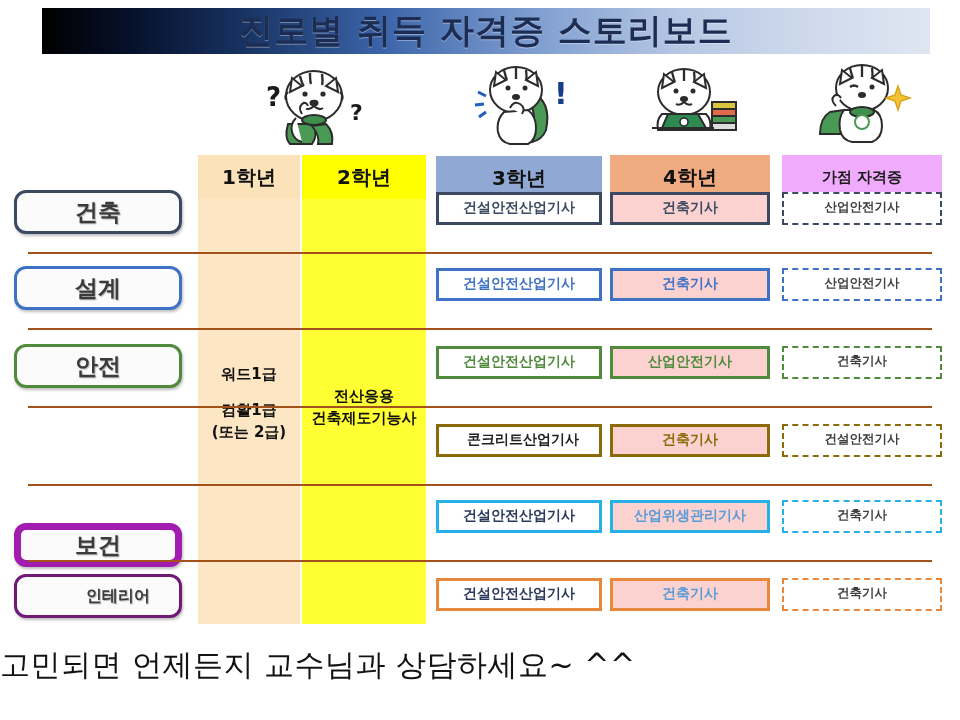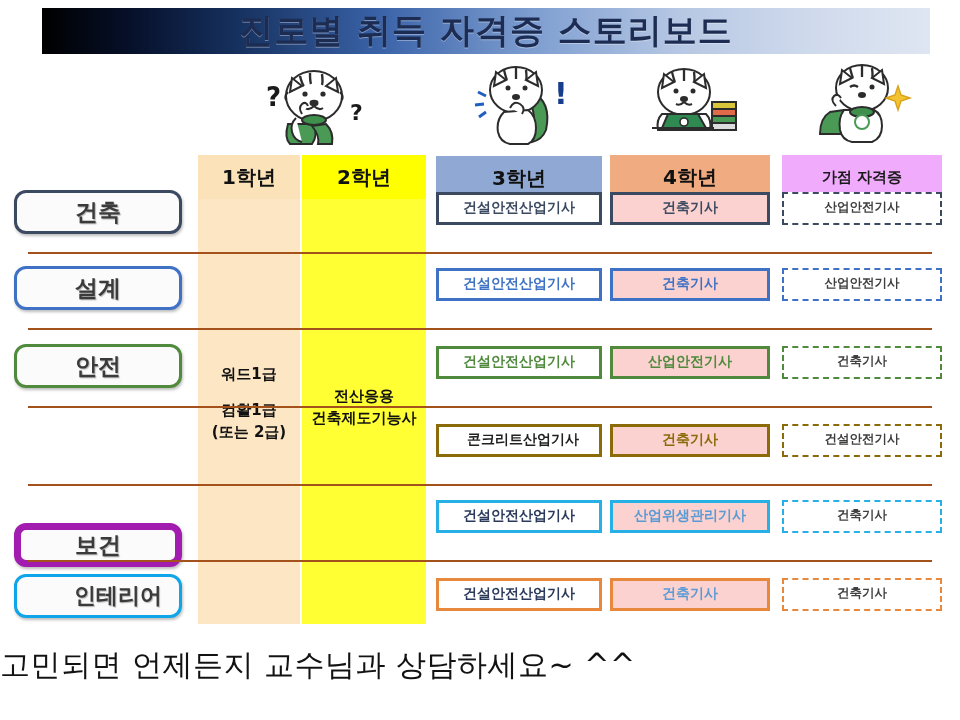--- a/index.html
+++ b/index.html
@@ -265,21 +265,21 @@
     <span>건설안전산업기사</span>
   </div>
   <div class="cell y4" style="top:500px; border-color:#27b0e6; color:#5b9bd5;">
     <span>산업위생관리기사</span>
   </div>
   <div class="cell bonus" style="top:500px; border-color:#27b0e6;">
     <span>건축기사</span>
   </div>
   <div class="sep" style="top:560px;"></div>
 
-  <div class="rowlabel" style="top:574px; border:3px solid #0ea5e9; font-size:22px;padding-left:40px;">
+  <div class="rowlabel" style="top:574px; border:3px solid #701a75; font-size:16px;padding-left:40px;">
     <span>인테리어</span>
   </div>
   <div class="cell y3" style="top:578px; border-color:#e8883c; color:#2b3a5c;">
     <span>건설안전산업기사</span>
   </div>
   <div class="cell y4" style="top:578px; border-color:#e8883c; color:#5b9bd5;">
     <span>건축기사</span>
   </div>
   <div class="cell bonus" style="top:578px; border-color:#e8883c;">
     <span>건축기사</span>

